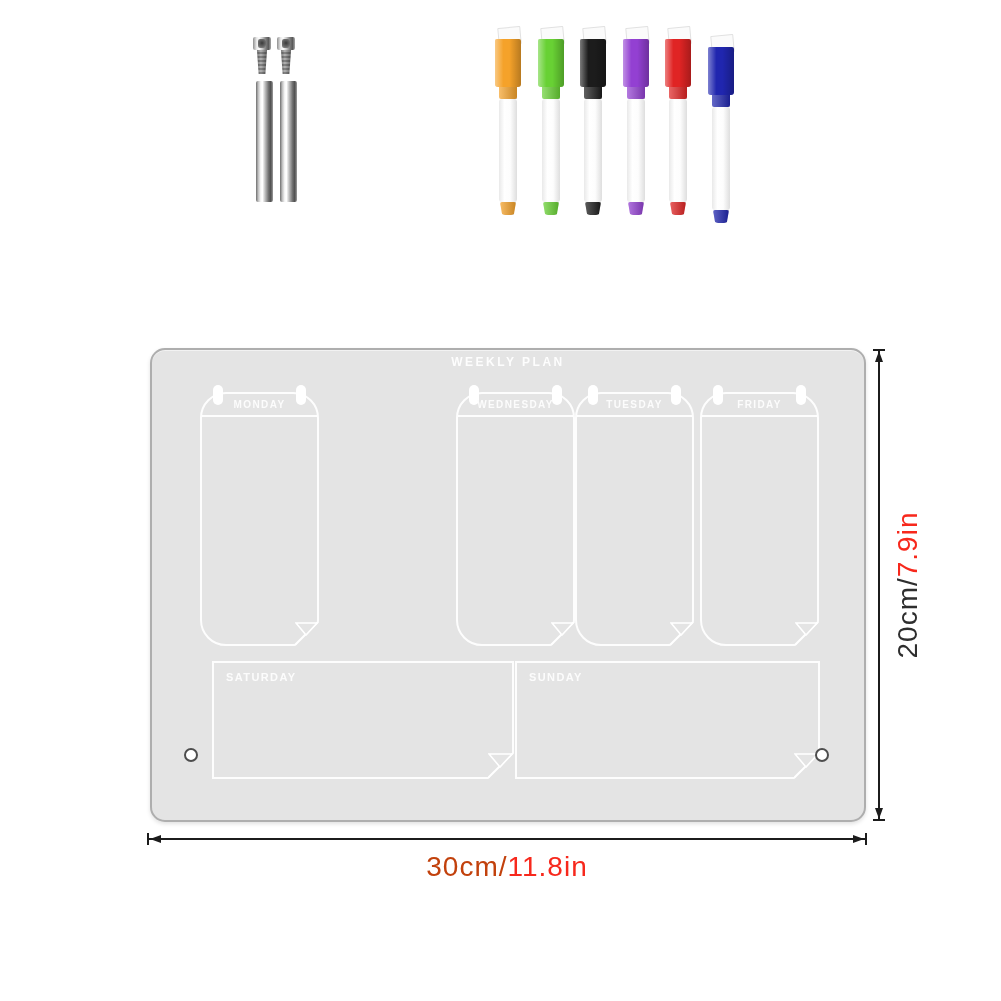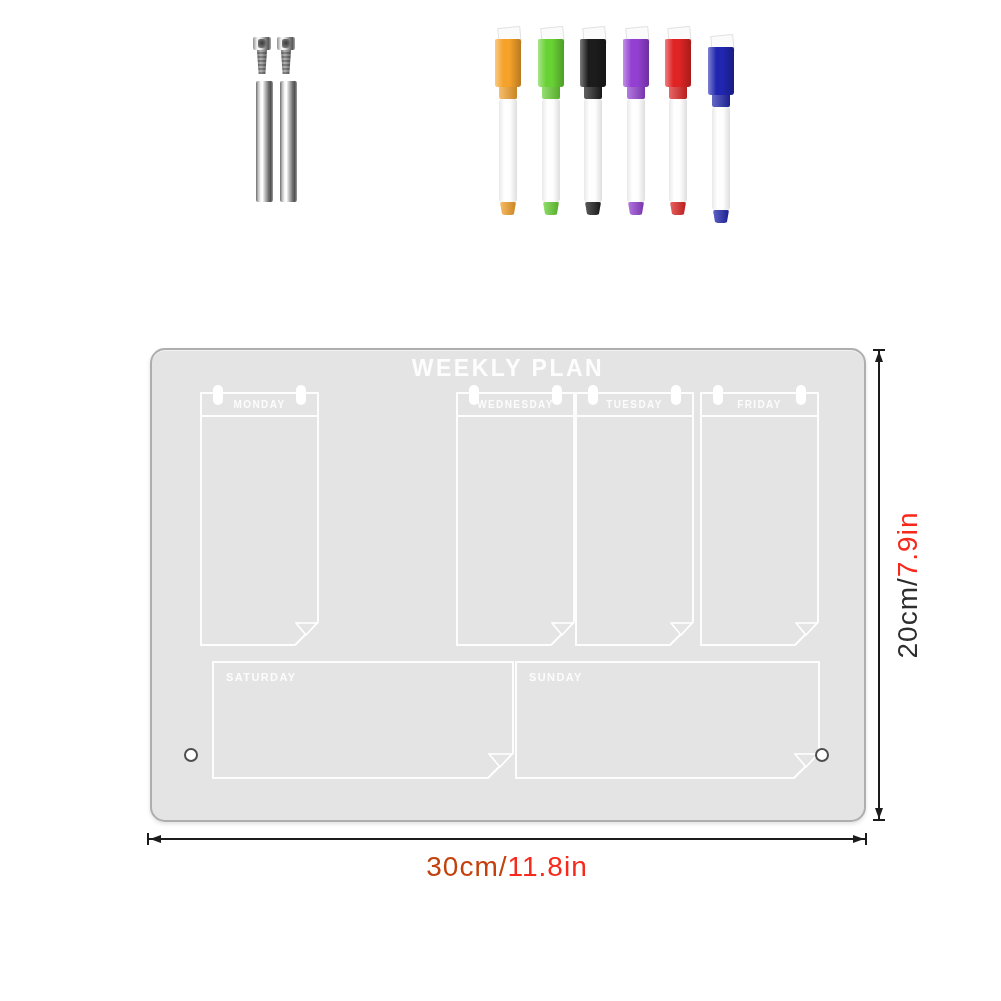--- a/index.html
+++ b/index.html
@@ -34,23 +34,23 @@
     background:linear-gradient(90deg,#e9e9e9 0%,#ffffff 30%,#fdfdfd 62%,#dedede 100%);}
   .m-plug{position:absolute;left:7px;top:175px;width:16px;height:13px;border-radius:2px 2px 5px 5px;
     clip-path:polygon(0 0,100% 0,86% 100%,14% 100%);}
   .m-plug:after{content:"";position:absolute;inset:0;background:linear-gradient(90deg,rgba(255,255,255,.28),rgba(0,0,0,.18));}
 
   
   .board{position:absolute;left:150px;top:348px;width:716px;height:474px;box-sizing:border-box;
     background:#e4e4e4;border:2px solid #aeaeae;border-radius:15px;
     box-shadow:0 2px 4px rgba(0,0,0,.12), inset 0 1px 0 rgba(255,255,255,.5);}
   .board-title{position:absolute;left:0;top:5px;width:100%;text-align:center;
-    color:#fdfdfd;font-size:23px;font-weight:bold;letter-spacing:2.5px;}
+    color:#fdfdfd;font-size:12px;font-weight:bold;letter-spacing:2.5px;}
   .day-box{position:absolute;box-sizing:border-box;border:2px solid rgba(255,255,255,.93);}
-  .day-col{top:42px;width:119px;height:254px;}
+  .day-col{top:42px;width:119px;height:254px;border-radius:26px;}
   .day-head{position:absolute;left:0;top:0;width:100%;height:21px;
     border-bottom:2px solid rgba(255,255,255,.93);display:flex;align-items:center;justify-content:center;}
   .day-label{color:#fcfcfc;font-size:10px;font-weight:bold;letter-spacing:1.4px;}
   .pill{position:absolute;top:-9px;width:10px;height:20px;border-radius:5px;background:#fff;}
   .pill-l{left:11px;} .pill-r{right:11px;}
   .wk-box{top:311px;height:118px;}
   .wk-label{position:absolute;left:12px;top:8px;color:#fcfcfc;font-size:11px;font-weight:bold;letter-spacing:1.4px;}
   .fold{position:absolute;right:-2px;bottom:-2px;line-height:0;}
   .hole{position:absolute;width:10px;height:10px;border-radius:50%;background:#fff;border:2px solid #4d4d4d;}
 

